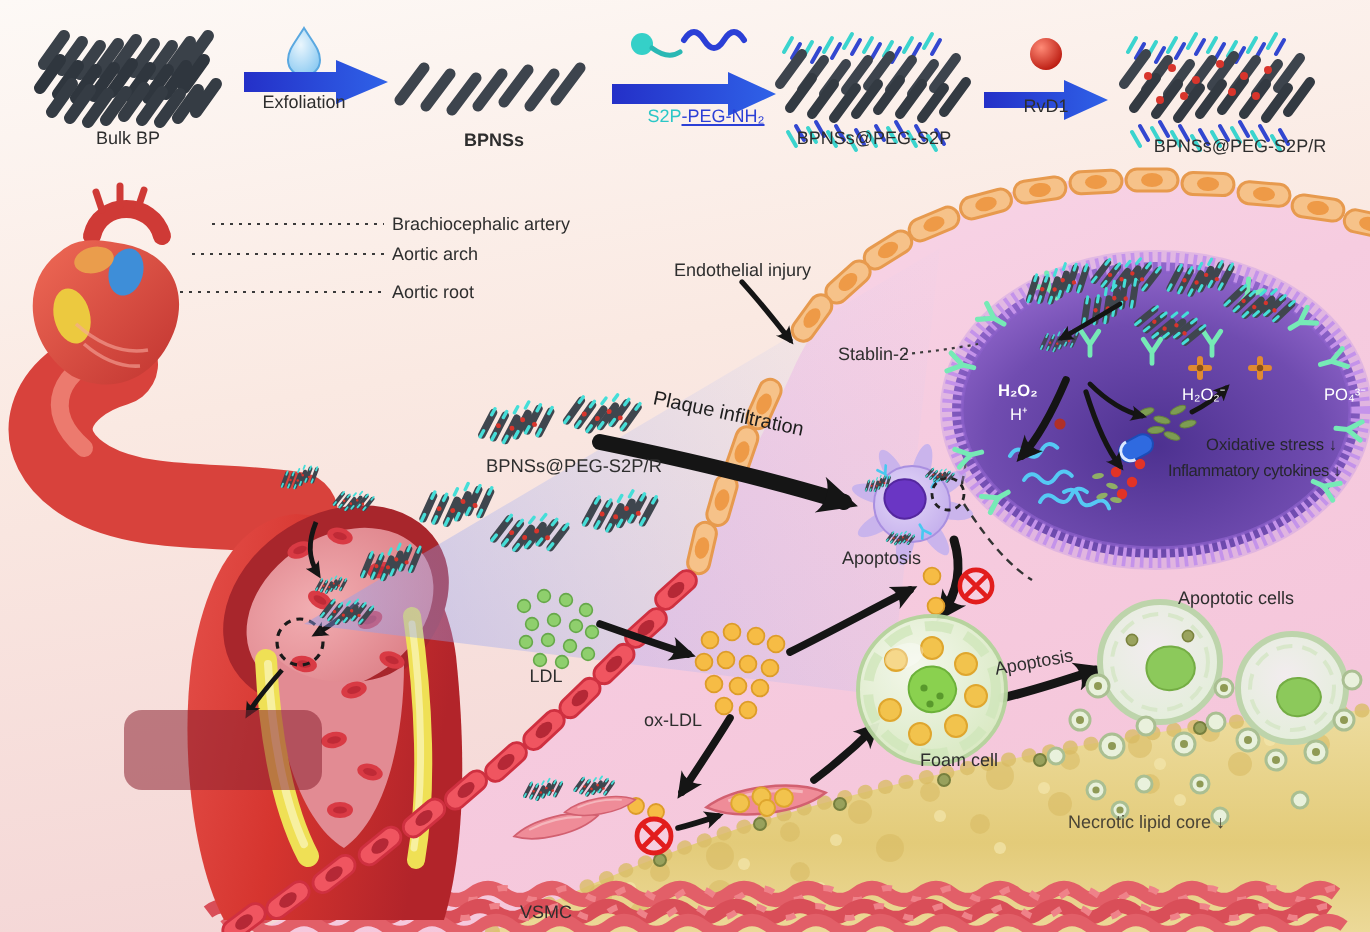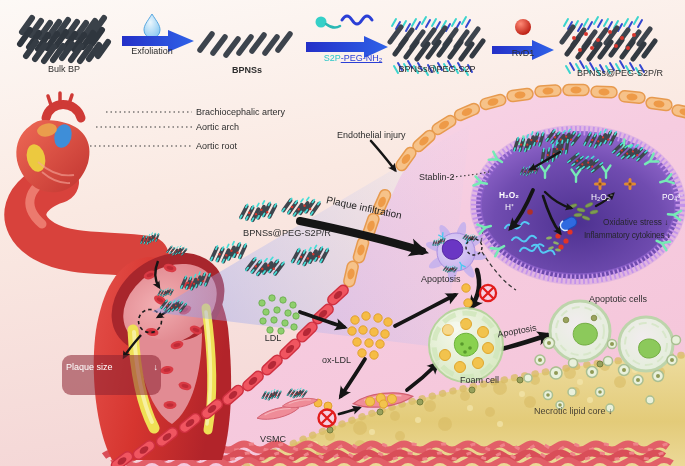--- a/index.html
+++ b/index.html
@@ -573,37 +573,33 @@
 <div class="lb c" style="left:303px;top:53px;width:100px;"><span class="cy">S2P</span><span class="blu">-PEG-NH₂</span></div>
 <div class="lb c" style="left:377px;top:64px;width:120px;">BPNSs@PEG-S2P</div>
 <div class="lb c" style="left:493px;top:48px;width:60px;">RvD1</div>
 <div class="lb c" style="left:550px;top:68px;width:140px;">BPNSs@PEG-S2P/R</div>
 
 <div class="lb" style="left:196px;top:107px;">Brachiocephalic artery</div>
 <div class="lb" style="left:196px;top:122px;">Aortic arch</div>
 <div class="lb" style="left:196px;top:141px;">Aortic root</div>
 
 <div class="pbox">
-  <div class="prow">
-        <span>Plaque size</span>
-        <span>↓</span>
-      </div>
 </div>
 
 <div class="lb" style="left:337px;top:130px;">Endothelial injury</div>
 <div class="lb" style="left:419px;top:172px;">Stablin-2</div>
 <div class="lb s9" style="left:243px;top:228px;">BPNSs@PEG-S2P/R</div>
 <div class="lb c s10 rot12" style="left:302px;top:202px;width:124px;color:#1e1e1e;">Plaque infiltration</div>
 <div class="lb" style="left:421px;top:274px;">Apoptosis</div>
 <div class="lb c" style="left:253px;top:333px;width:40px;">LDL</div>
 <div class="lb" style="left:322px;top:355px;">ox-LDL</div>
 <div class="lb" style="left:432px;top:375px;padding-left:28px;">Foam cell</div>
 <div class="lb c rotm10" style="left:487px;top:326px;width:60px;">Apoptosis</div>
 <div class="lb" style="left:589px;top:294px;">Apoptotic cells</div>
-<div class="lb c" style="left:250px;top:434px;width:46px;text-align:center;">VSMC</div>
+<div class="lb c" style="left:250px;top:451px;width:46px;text-align:center;">VSMC</div>
 <div class="lb" style="left:517px;top:406px;color:#4a4435;padding-left:17px;">Necrotic lipid core ↓</div>
 
 <div class="lb w s8" style="left:499px;top:191px;font-weight:bold;">H₂O₂</div>
 <div class="lb w s8" style="left:505px;top:203px;">H⁺</div>
 <div class="lb w s8" style="left:591px;top:193px;">H₂O₂⁻</div>
 <div class="lb w s8" style="left:618px;top:193px;padding-left:44px;">PO₄³⁻</div>
 <div class="lb s8" style="left:603px;top:218px;color:#26262e;">Oxidative stress ↓</div>
 <div class="lb s8" style="left:584px;top:231px;color:#26262e;letter-spacing:-0.2px;">Inflammatory cytokines ↓</div>
 
 </div>

